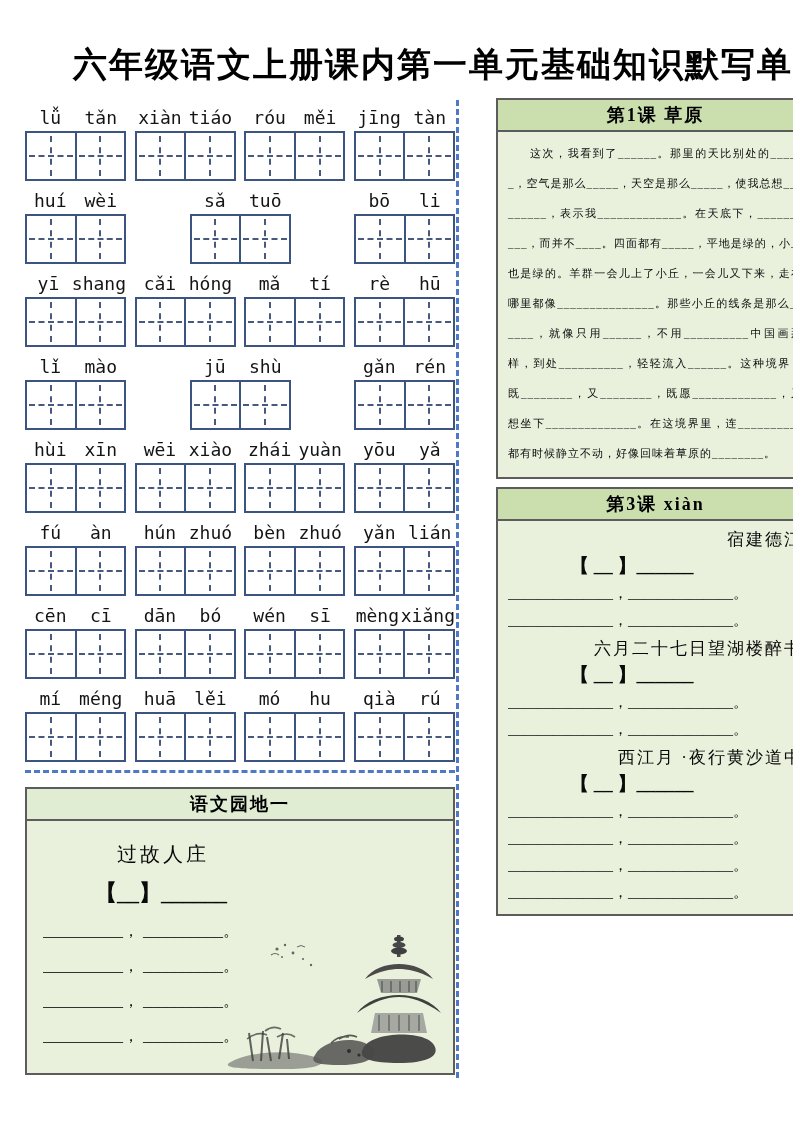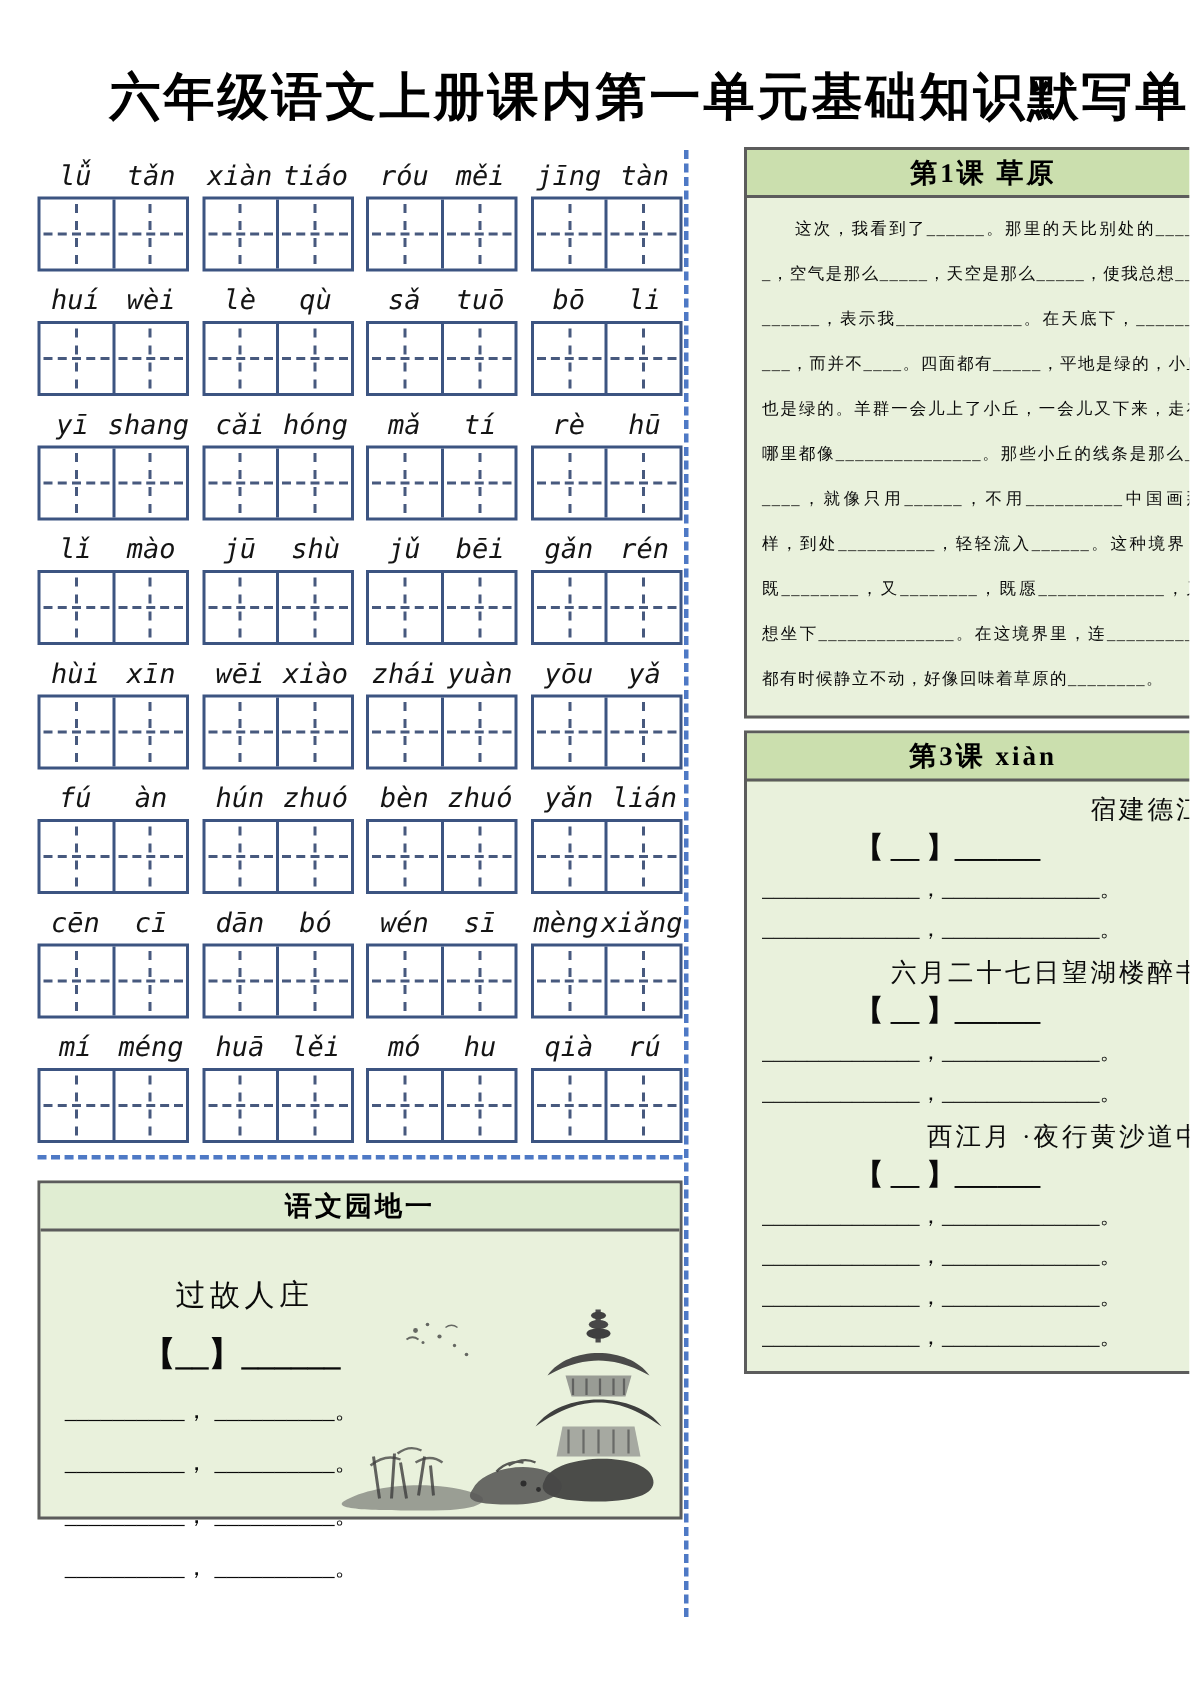--- a/index.html
+++ b/index.html
@@ -8,21 +8,21 @@
 
   .main-title {
     position:absolute; top:42px; left:0; right:0;
     text-align:right; font-size:34px; font-weight:bold; color:#000;
     letter-spacing:2px; font-family:"Liberation Serif", serif;
   }
 
   
   .left-col { position:absolute; left:25px; top:106px; width:430px; }
   .pinyin-row { display:flex; justify-content:space-between; margin-bottom:8px; }
-  .pinyin-group { width:101px;font-style:italic; }
+  .pinyin-group { width:101px; }
   .pinyin-label { display:flex; height:24px; margin-bottom:1px;
     font-family:"DejaVu Sans Mono", monospace; font-size:18px; color:#141414; line-height:24px; }
   .pinyin-label span { flex:1; text-align:center; white-space:nowrap; }
   .box-pair { display:flex; width:101px; height:50px; border:2px solid #3c5481; background:#fff; }
   .box-cell { flex:1; position:relative; }
   .box-cell + .box-cell { border-left:2px solid #3c5481; }
   .box-cell::before { content:""; position:absolute; left:50%; top:3px; bottom:3px;
     border-left:2px dashed #47597e; margin-left:-1px; }
   .box-cell::after { content:""; position:absolute; top:50%; left:2px; right:2px;
     border-top:2px dashed #47597e; margin-top:-1px; }
@@ -43,21 +43,21 @@
   .panel + .panel { margin-top:8px; }
 
   .poems { padding:4px 10px 8px 10px; }
   .poem-title { text-align:right; font-size:17px; line-height:24px; margin-top:3px; color:#0a0a0a; letter-spacing:2px; }
   .poem-author { font-size:19px; line-height:28px; padding-left:62px; color:#0a0a0a; font-weight:bold; }
   .poem-line { font-size:15px; line-height:27px; color:#0a0a0a; white-space:nowrap; overflow:hidden; }
 
   
   .garden { margin-top:0; }
   .garden .panel-header { background:#e0edd2; }
-  .garden-body { position:relative; padding:24px 16px 10px 16px; height:190px; }
+  .garden-body { position:relative; padding:14px 16px 10px 16px; height:252px; }
   .garden-title { font-size:20px; line-height:38px; padding-left:74px; color:#0a0a0a; letter-spacing:3px; }
   .garden-author { font-size:22px; line-height:40px; padding-left:52px; font-weight:bold; color:#0a0a0a; }
   .garden-line { font-size:16px; line-height:35px; color:#0a0a0a; white-space:nowrap; overflow:hidden; }
 
   .pagoda-art { position:absolute; right:4px; bottom:2px; width:230px; height:140px; pointer-events:none; }
 </style>
 </head>
 <body>
 
 <div class="page">
@@ -114,30 +114,20 @@
               <span>huí</span>
               <span>wèi</span>
             </div>
             <div class="box-pair">
               <div class="box-cell"></div>
               <div class="box-cell"></div>
             </div>
           </div>
           <div class="pinyin-group">
             <div class="pinyin-label">
-              <span>lè</span>
-              <span>qù</span>
-            </div>
-            <div class="box-pair">
-              <div class="box-cell"></div>
-              <div class="box-cell"></div>
-            </div>
-          </div>
-          <div class="pinyin-group">
-            <div class="pinyin-label">
               <span>sǎ</span>
               <span>tuō</span>
             </div>
             <div class="box-pair">
               <div class="box-cell"></div>
               <div class="box-cell"></div>
             </div>
           </div>
           <div class="pinyin-group">
             <div class="pinyin-label">
@@ -200,30 +190,20 @@
             </div>
             <div class="box-pair">
               <div class="box-cell"></div>
               <div class="box-cell"></div>
             </div>
           </div>
           <div class="pinyin-group">
             <div class="pinyin-label">
               <span>jū</span>
               <span>shù</span>
-            </div>
-            <div class="box-pair">
-              <div class="box-cell"></div>
-              <div class="box-cell"></div>
-            </div>
-          </div>
-          <div class="pinyin-group">
-            <div class="pinyin-label">
-              <span>jǔ</span>
-              <span>bēi</span>
             </div>
             <div class="box-pair">
               <div class="box-cell"></div>
               <div class="box-cell"></div>
             </div>
           </div>
           <div class="pinyin-group">
             <div class="pinyin-label">
               <span>gǎn</span>
               <span>rén</span>

